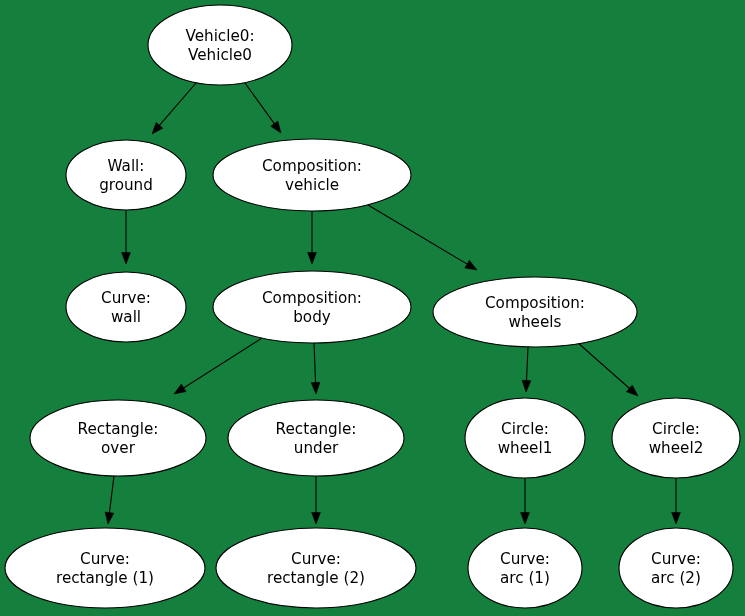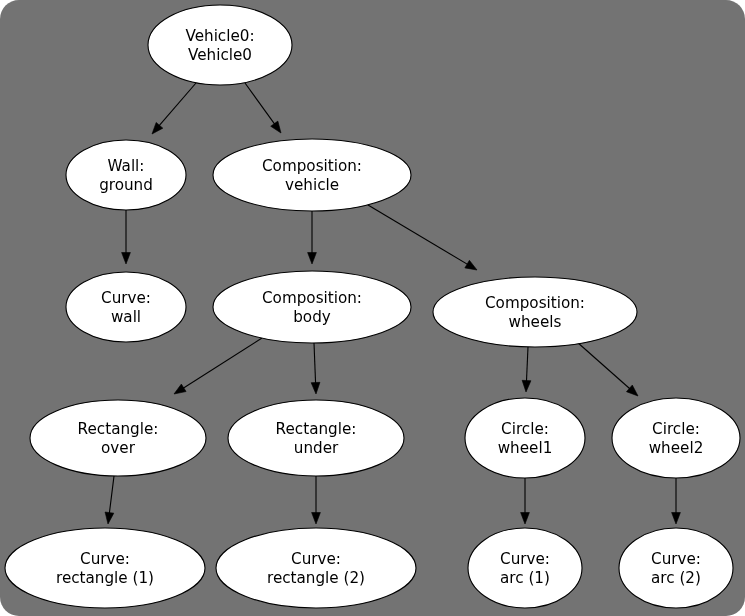--- a/index.html
+++ b/index.html
@@ -7,23 +7,22 @@
     padding: 0;
     background: #ffffff;
   }
   body {
     font-family: "DejaVu Sans", sans-serif;
   }
   #graph-canvas {
     position: relative;
     width: 745px;
     height: 616px;
-    background: #737373;
+    background: #15803d;
     overflow: hidden;
-    border-radius: 19px;
   }
   #graph-svg {
     position: absolute;
     top: 0;
     left: 0;
     width: 745px;
     height: 616px;
     display: block;
   }
   .node-ellipse {

